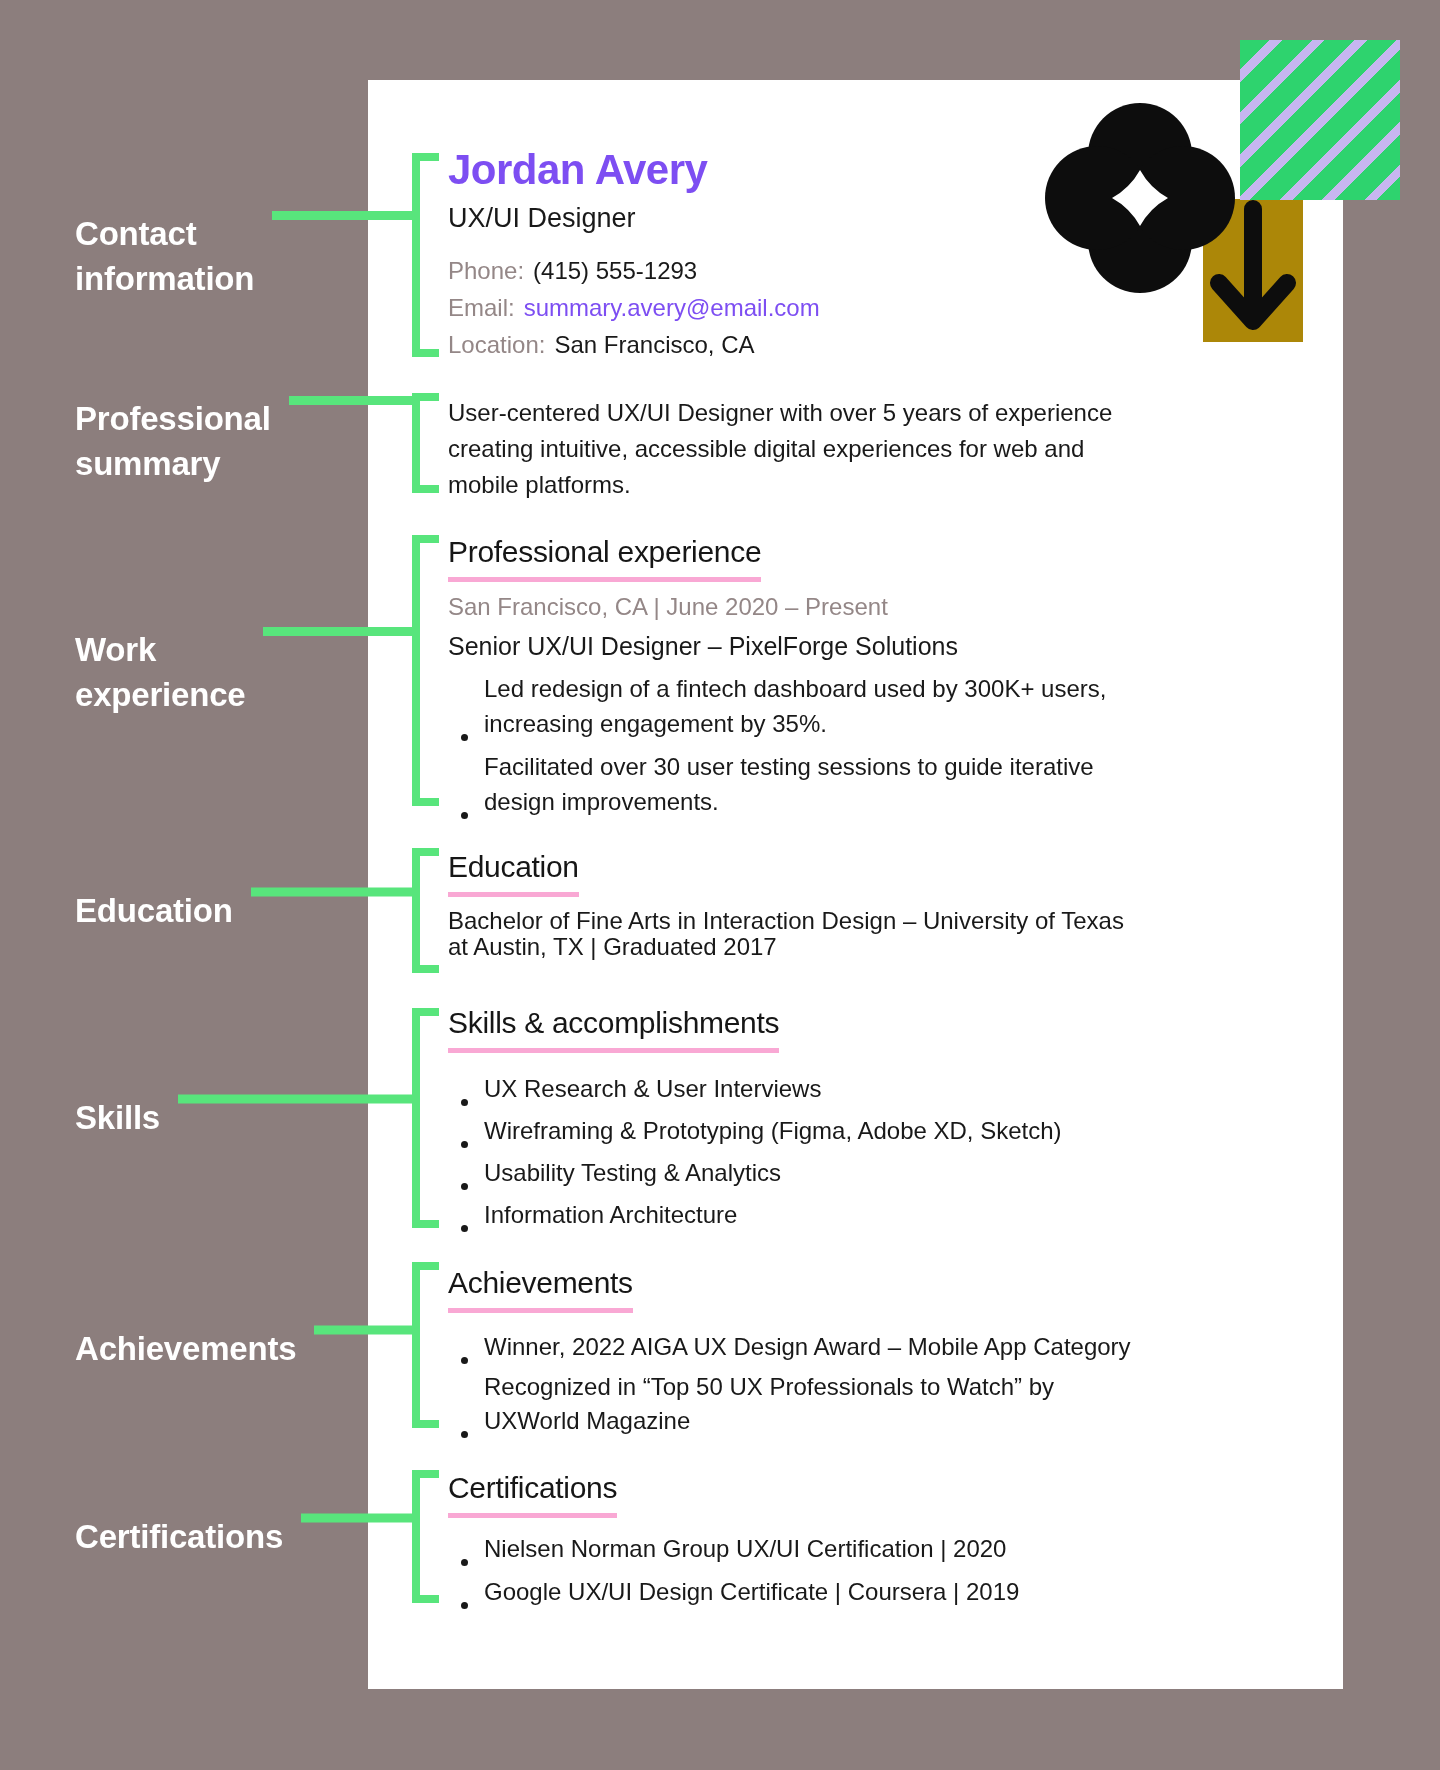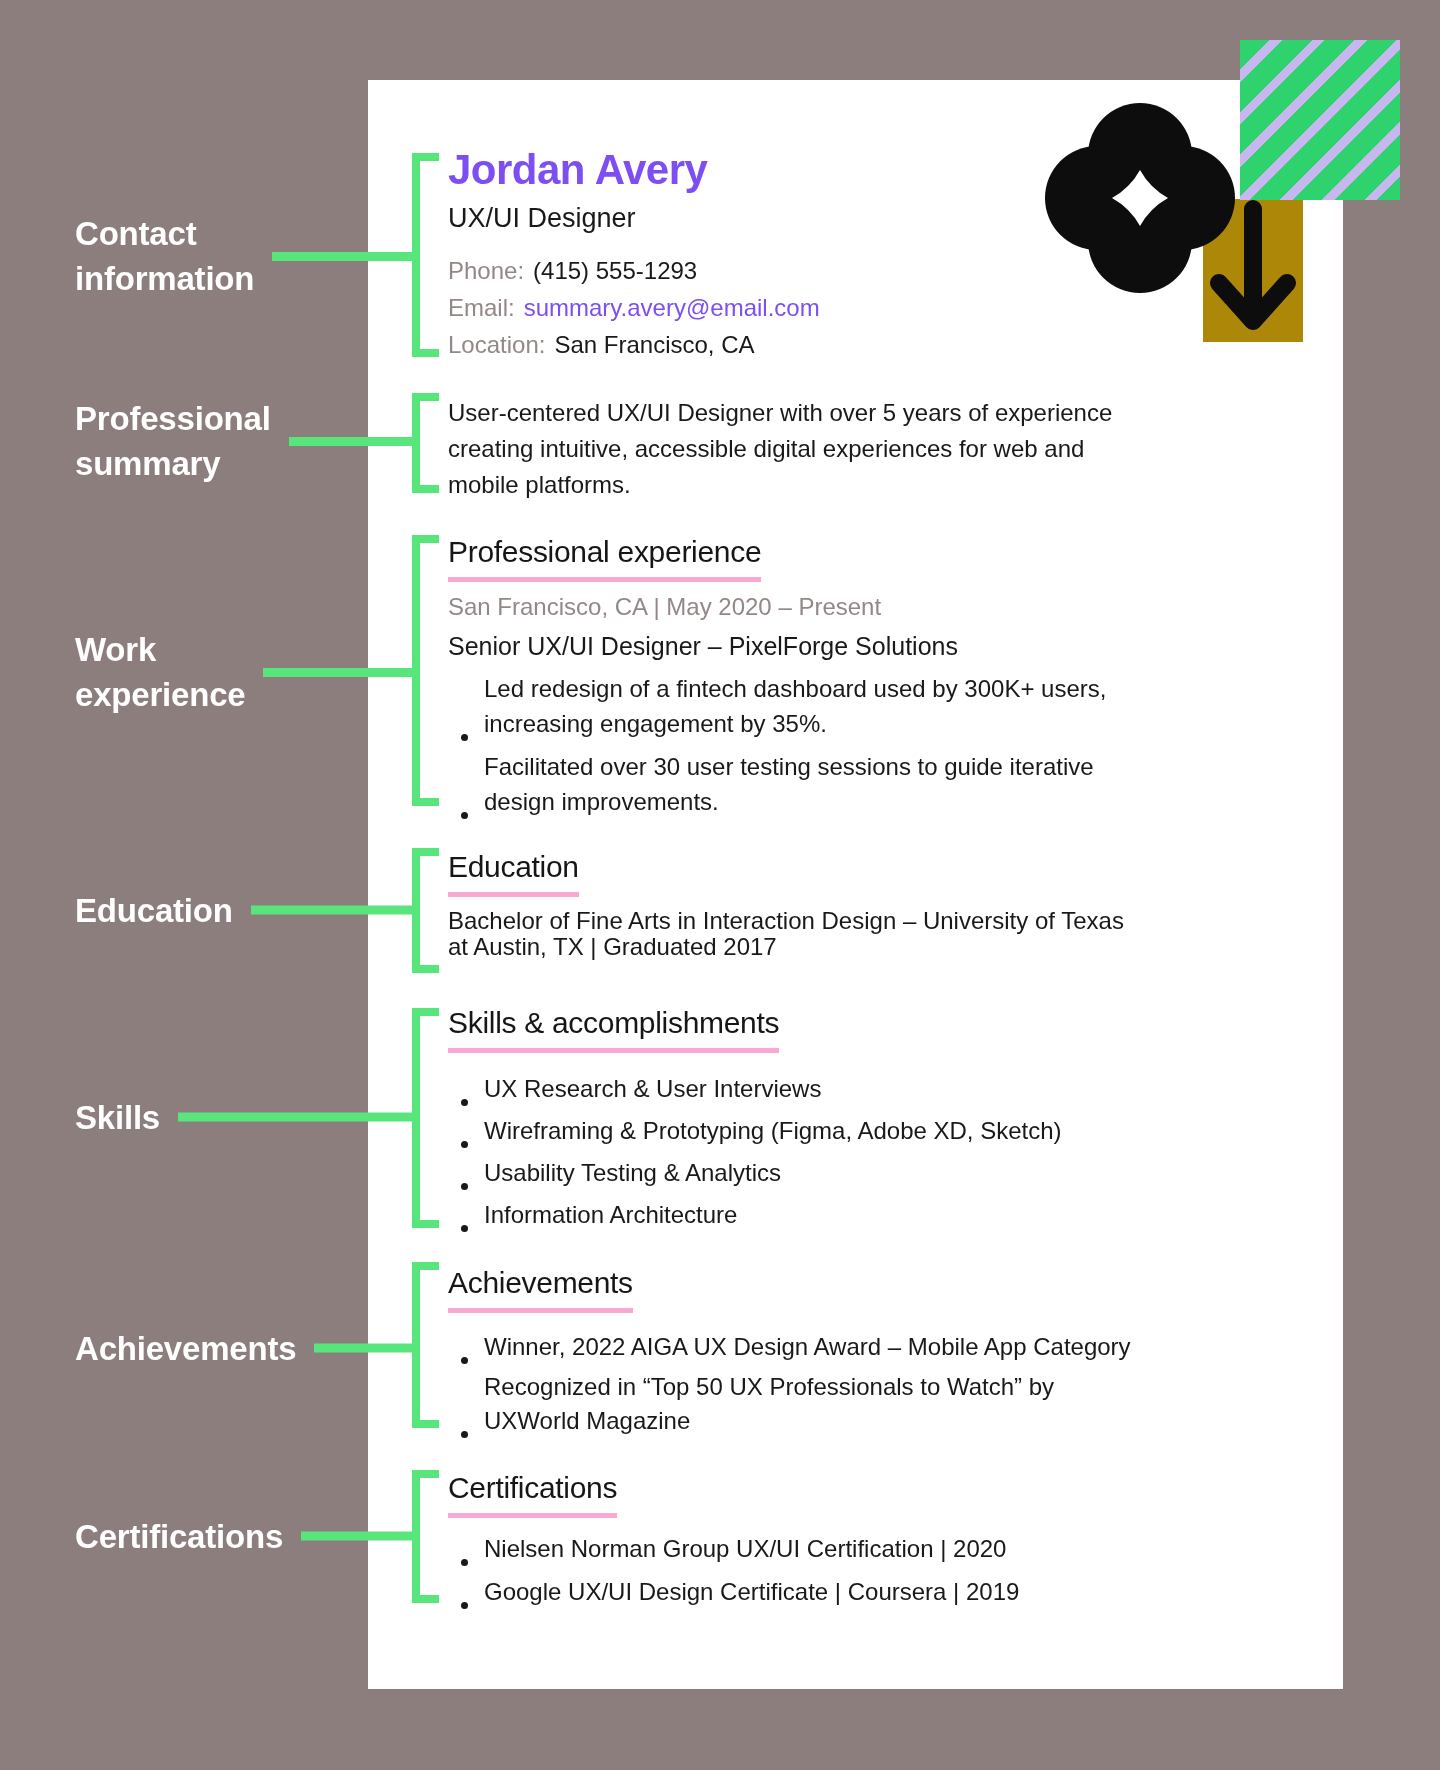--- a/index.html
+++ b/index.html
@@ -59,21 +59,21 @@
   .sec-ach .bullets{margin-top:17px;}
   .sec-ach .btext{line-height:34px;}
   .sec-ach .bullet + .bullet{margin-top:6px;}
   .sec-cert .bullets{margin-top:14px;}
   .sec-cert .btext{line-height:34px;}
   .sec-cert .bullet + .bullet{margin-top:9px;}
 
   
   .annot{
     position:absolute;left:75px;width:345px;z-index:5;
-    display:flex;align-items:center;
+    display:flex;align-items:flex-start;
     transform:translateY(-50%);
   }
   .annot-label{
     font-size:33px;line-height:45px;font-weight:bold;color:#ffffff;
     white-space:pre-line;letter-spacing:-0.2px;
   }
   .annot-line{flex:1;height:9px;background:#58e57c;margin-left:18px;min-width:30px;}
 
   
   .bracket{
@@ -114,21 +114,21 @@
       <span class="clabel">Location:</span><span class="cvalue">San Francisco, CA</span>
     </div>
   </div>
 
   <div class="abs summary">User-centered UX/UI Designer with over 5 years of experience
 creating intuitive, accessible digital experiences for web and
 mobile platforms.</div>
 
   <div class="section sec-exp">
     <h2>Professional experience</h2>
-    <div class="meta">San Francisco, CA | May 2020 – Present</div>
+    <div class="meta">San Francisco, CA | June 2020 – Present</div>
     <div class="role">Senior UX/UI Designer – PixelForge Solutions</div>
     <div class="bullets">
       <div class="bullet">
         <span class="dot"></span>
         <div class="btext">Led redesign of a fintech dashboard used by 300K+ users,
 increasing engagement by 35%.</div>
       </div>
       <div class="bullet">
         <span class="dot"></span>
         <div class="btext">Facilitated over 30 user testing sessions to guide iterative

